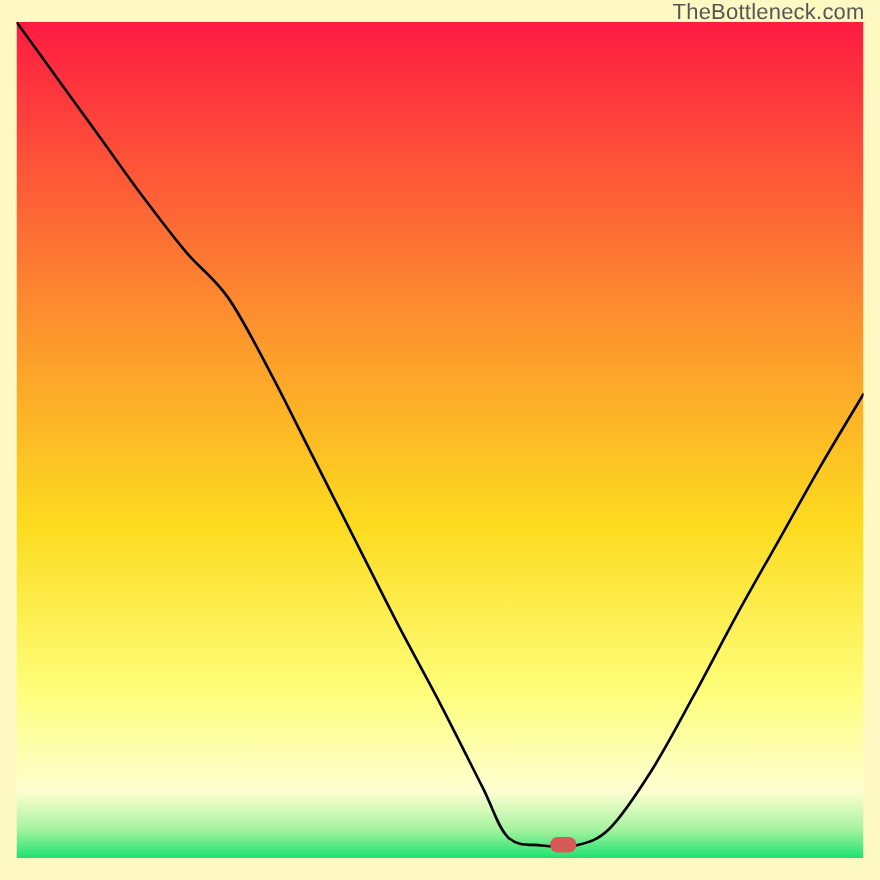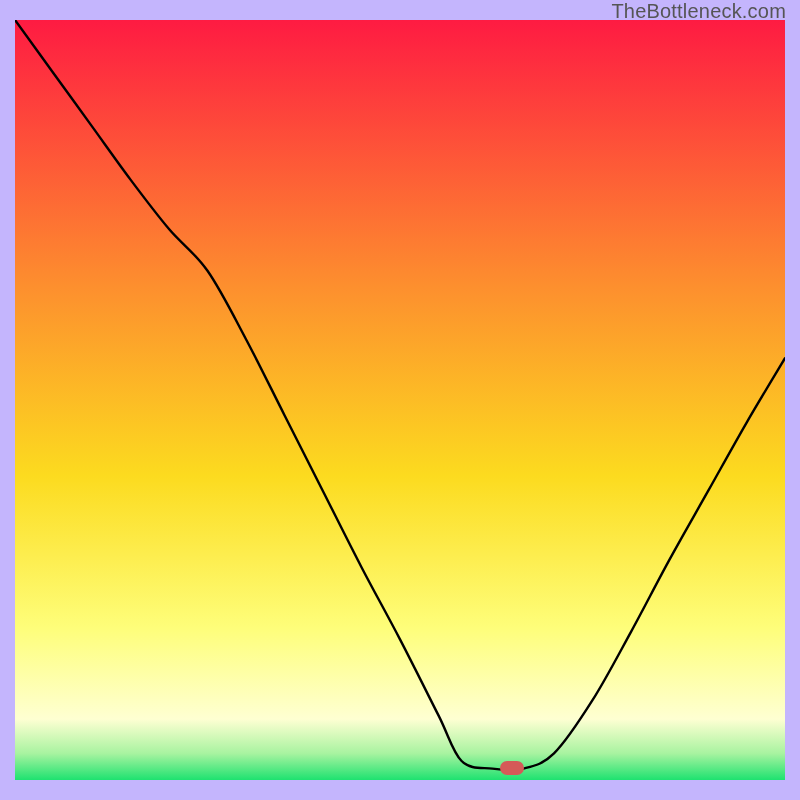--- a/index.html
+++ b/index.html
@@ -10,21 +10,21 @@
     background: #000000;
     overflow: hidden;
     font-family: Arial, Helvetica, sans-serif;
   }
   .frame {
     position: absolute;
     left: 0;
     top: 0;
     width: 800px;
     height: 800px;
-    background: #c4b5fd;
+    background: #fef9c3;
   }
   .plot {
     position: absolute;
     left: 15px;
     top: 20px;
     width: 770px;
     height: 760px;
   }
   .watermark {
     position: absolute;

